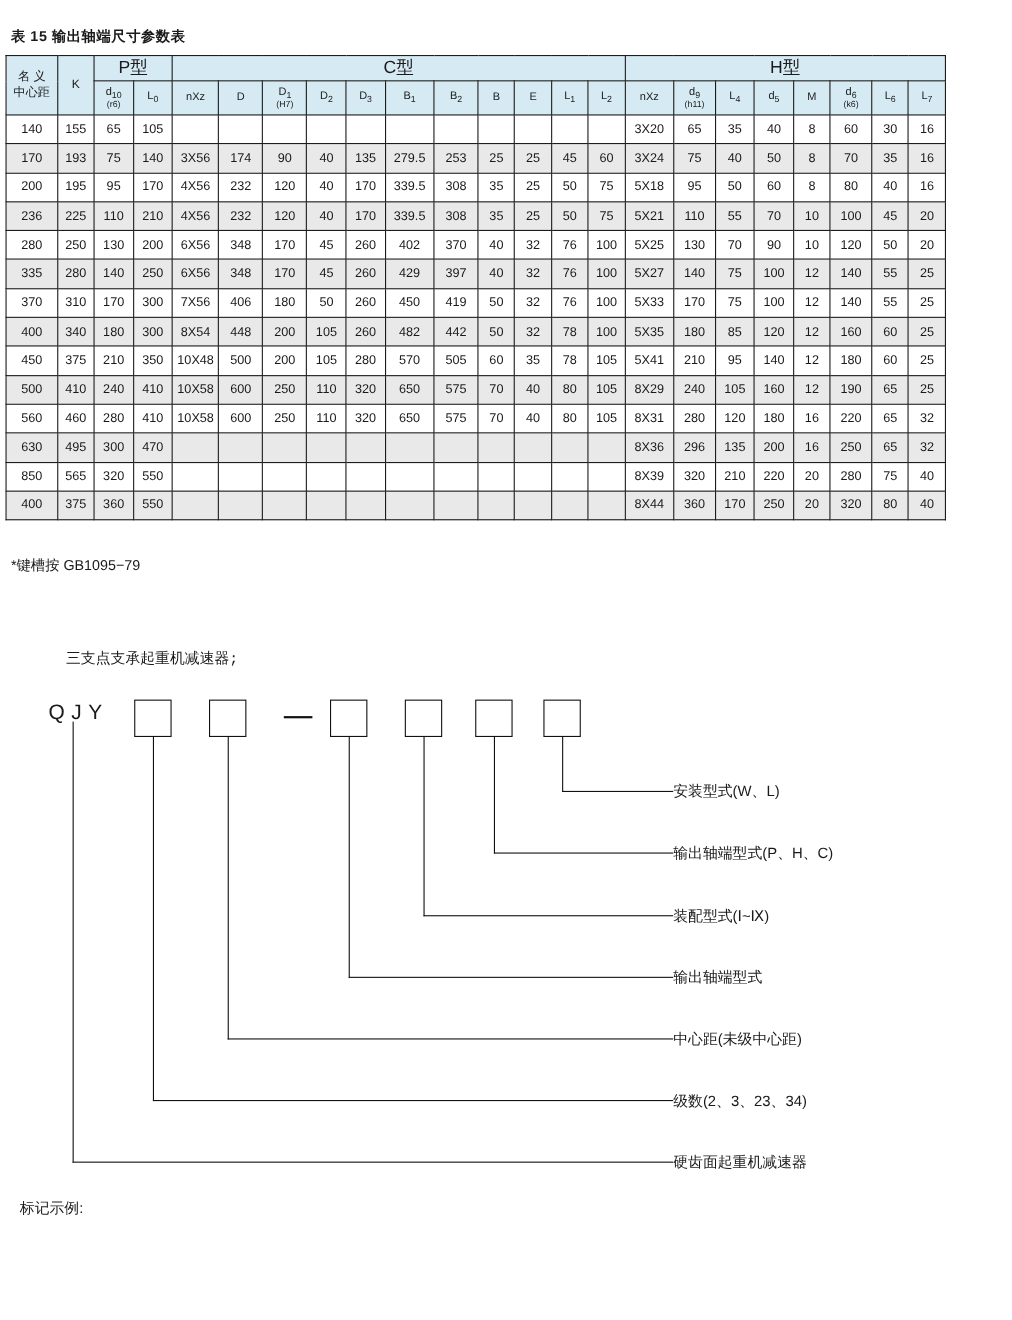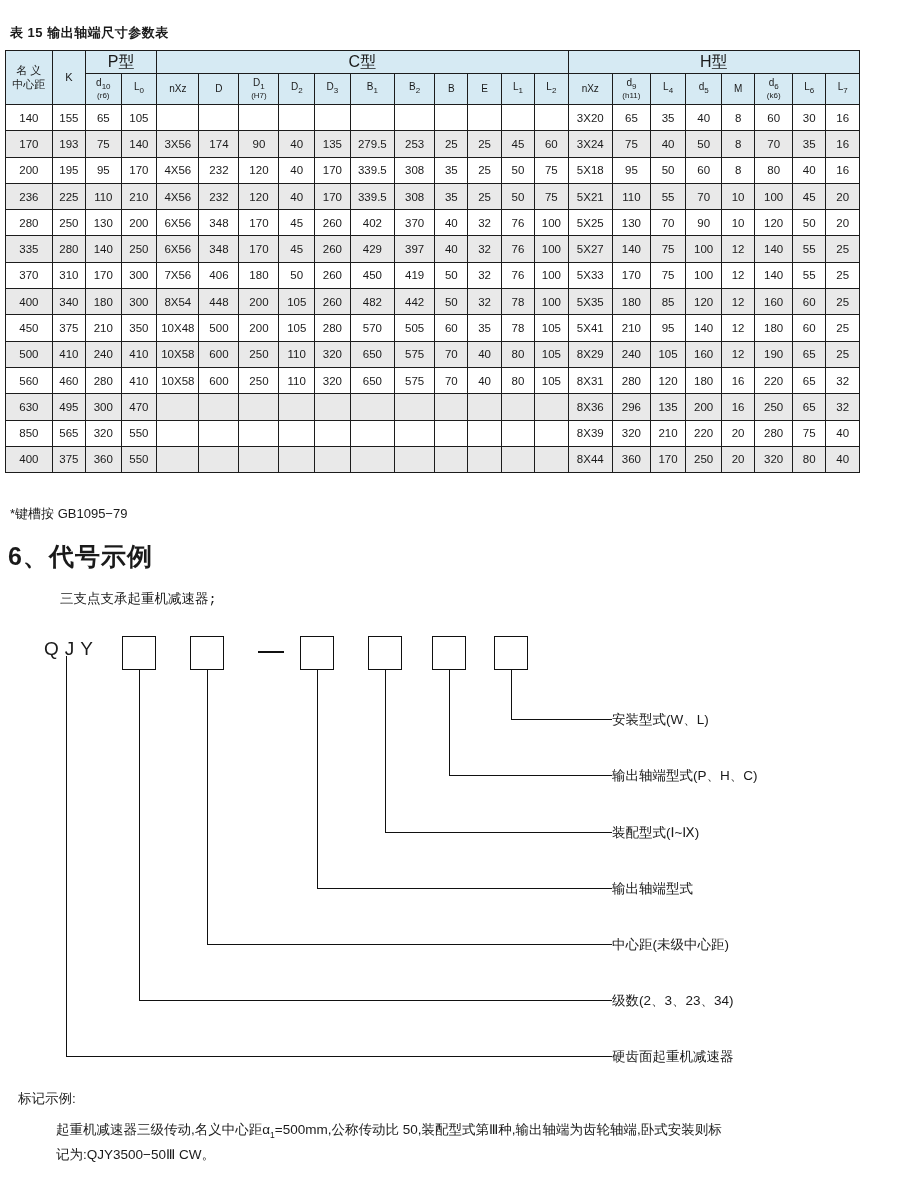--- a/index.html
+++ b/index.html
@@ -591,21 +591,20 @@
             <td>320</td>
             <td>80</td>
             <td>40</td>
           </tr>
         </tbody>
     </table>
   </div>
 
   <div class="note">*键槽按 GB1095−79</div>
 
-  <div class="sec-head">6、代号示例</div>
   <div class="sec-sub">三支点支承起重机减速器;</div>
 
   <div class="diagram">
     <div class="qjy">QJY</div>
 
     <div class="box" style="left:122px;"></div>
     <div class="box" style="left:190px;"></div>
     <div class="dash"></div>
     <div class="box" style="left:300px;"></div>
     <div class="box" style="left:368px;"></div>
@@ -623,18 +622,14 @@
     <div class="lbl" style="top:91px;">安装型式(W、L)</div>
     <div class="lbl" style="top:147px;">输出轴端型式(P、H、C)</div>
     <div class="lbl" style="top:204px;">装配型式(Ⅰ~Ⅸ)</div>
     <div class="lbl" style="top:260px;">输出轴端型式</div>
     <div class="lbl" style="top:316px;">中心距(未级中心距)</div>
     <div class="lbl" style="top:372px;text-align:center;">级数(2、3、23、34)</div>
     <div class="lbl" style="top:428px;">硬齿面起重机减速器</div>
   </div>
 
   <div class="mark-title">标记示例:</div>
-  <div class="para">
-    <span>起重机减速器三级传动,名义中心距α<sub>1</sub>=500mm,公称传动比 50,装配型式第Ⅲ种,输出轴端为齿轮轴端,卧式安装则标</span><br>
-    <span>记为:QJY3500−50Ⅲ CW。</span>
-  </div>
 
 </div>
 
 </body></html>

